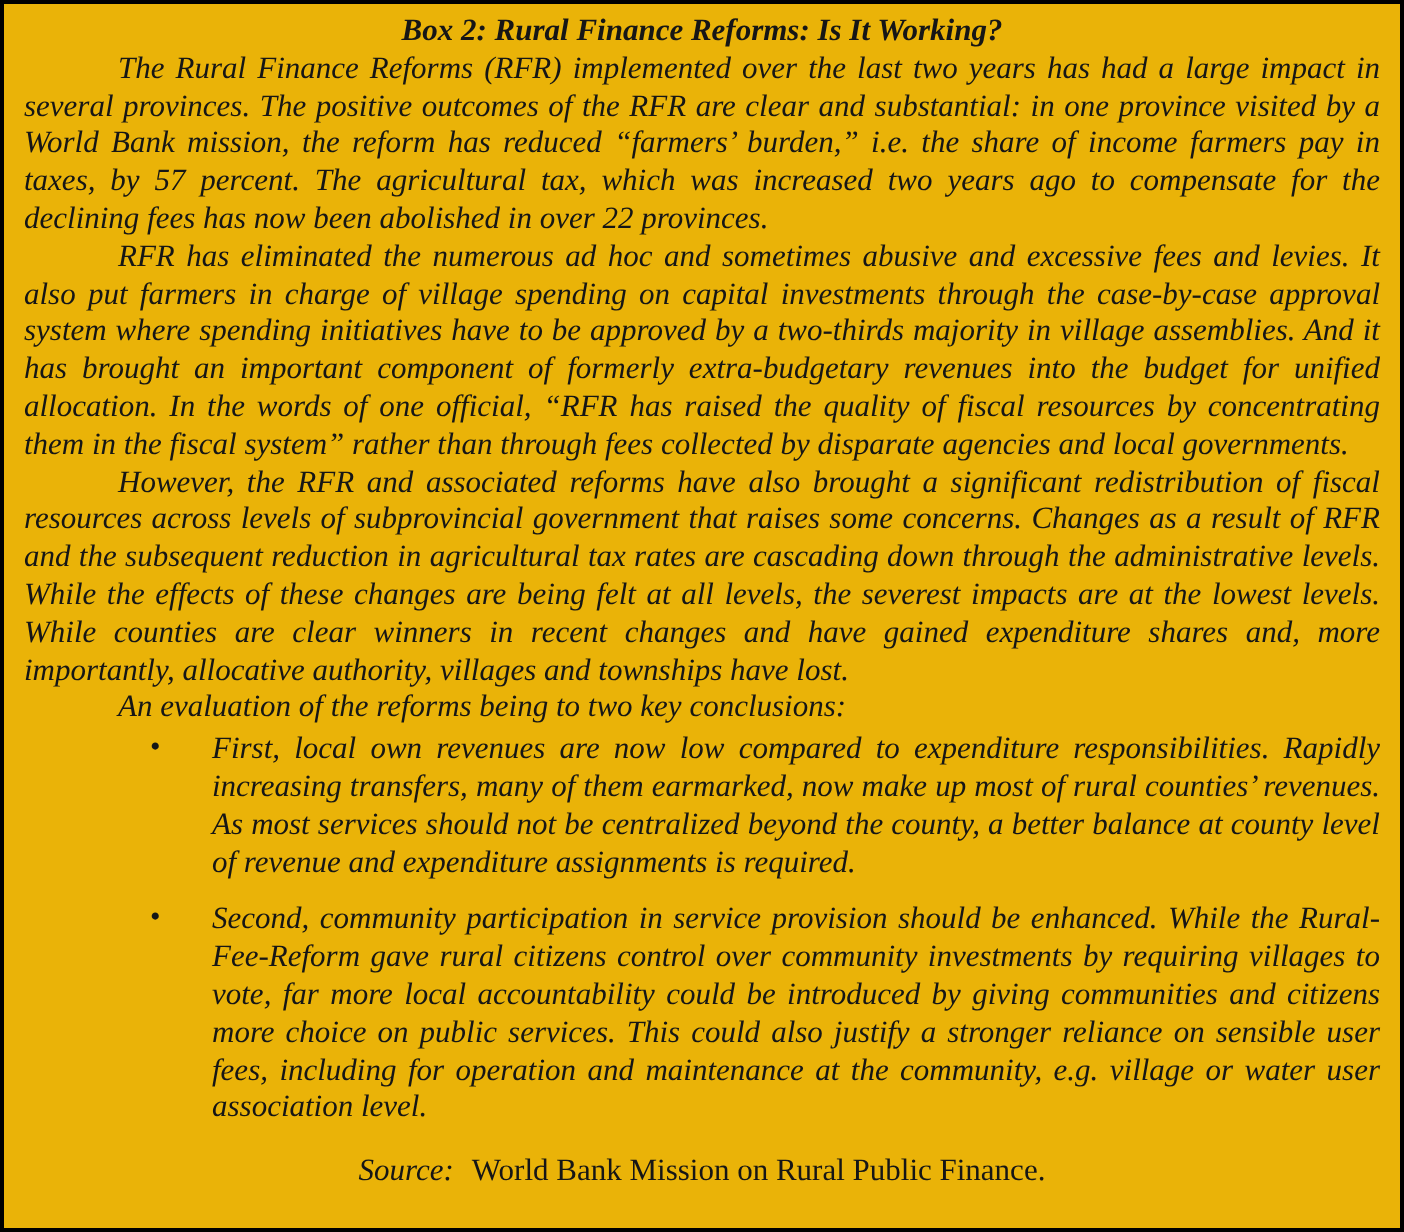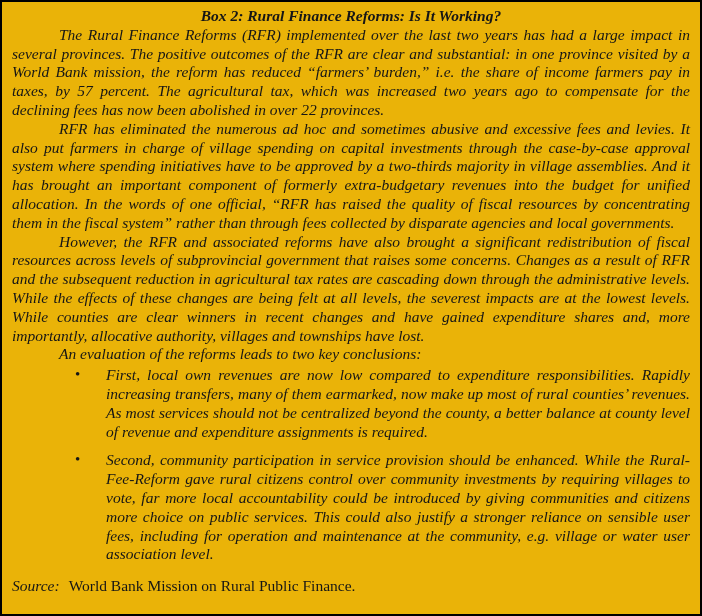--- a/index.html
+++ b/index.html
@@ -47,40 +47,40 @@
   }
   .bullet-marker {
     position: absolute;
     left: -31px;
     top: -1px;
     font-style: normal;
     font-size: 15px;
   }
   .source-line {
     margin-top: 13px;
-    text-align: left;
+    text-align: center;
   }
   .source-label {
     font-style: italic;
     margin-right: 9px;
   }
   .source-text {
     font-style: normal;
   }
 </style>
 </head>
 <body>
 
 <div class="box">
   <p class="box-title">Box 2: Rural Finance Reforms: Is It Working?</p>
 
   <p class="para">The Rural Finance Reforms (RFR) implemented over the last two years has had a large impact in several provinces.  The positive outcomes of the RFR are clear and substantial: in one province visited by a World Bank mission, the reform has reduced “farmers’ burden,” i.e. the share of income farmers pay in taxes, by 57 percent.  The agricultural tax, which was increased two years ago to compensate for the declining fees has now been abolished in over 22 provinces.</p>
   <p class="para">RFR has eliminated the numerous ad hoc and sometimes abusive and excessive fees and levies. It also put farmers in charge of village spending on capital investments through the case-by-case approval system where spending initiatives have to be approved by a two-thirds majority in village assemblies. And it has brought an important component of formerly extra-budgetary revenues into the budget for unified allocation.  In the words of one official, “RFR has raised the quality of fiscal resources by concentrating them in the fiscal system” rather than through fees collected by disparate agencies and local governments.</p>
   <p class="para">However, the RFR and associated reforms have also brought a significant redistribution of fiscal resources across levels of subprovincial government that raises some concerns. Changes as a result of RFR and the subsequent reduction in agricultural tax rates are cascading down through the administrative levels.  While the effects of these changes are being felt at all levels, the severest impacts are at the lowest levels. While counties are clear winners in recent changes and have gained expenditure shares and, more importantly, allocative authority, villages and townships have lost.</p>
-  <p class="para">An evaluation of the reforms leads to two key conclusions:</p>
+  <p class="para">An evaluation of the reforms being to two key conclusions:</p>
 
   <ul class="bullets">
     <li>
       <span class="bullet-marker">•</span>
       <span class="li-text">First, local own revenues are now low compared to expenditure responsibilities.  Rapidly increasing transfers, many of them earmarked, now make up most of rural counties’ revenues. As most services should not be centralized beyond the county, a better balance at county level of revenue and expenditure assignments is required.</span>
     </li>
     <li>
       <span class="bullet-marker">•</span>
       <span class="li-text">Second, community participation in service provision should be enhanced.  While the Rural-Fee-Reform gave rural citizens control over community investments by requiring villages to vote, far more local accountability could be introduced by giving communities and citizens more choice on public services. This could also justify a stronger reliance on sensible user fees, including for operation and maintenance at the community, e.g. village or water user association level.</span>
     </li>

